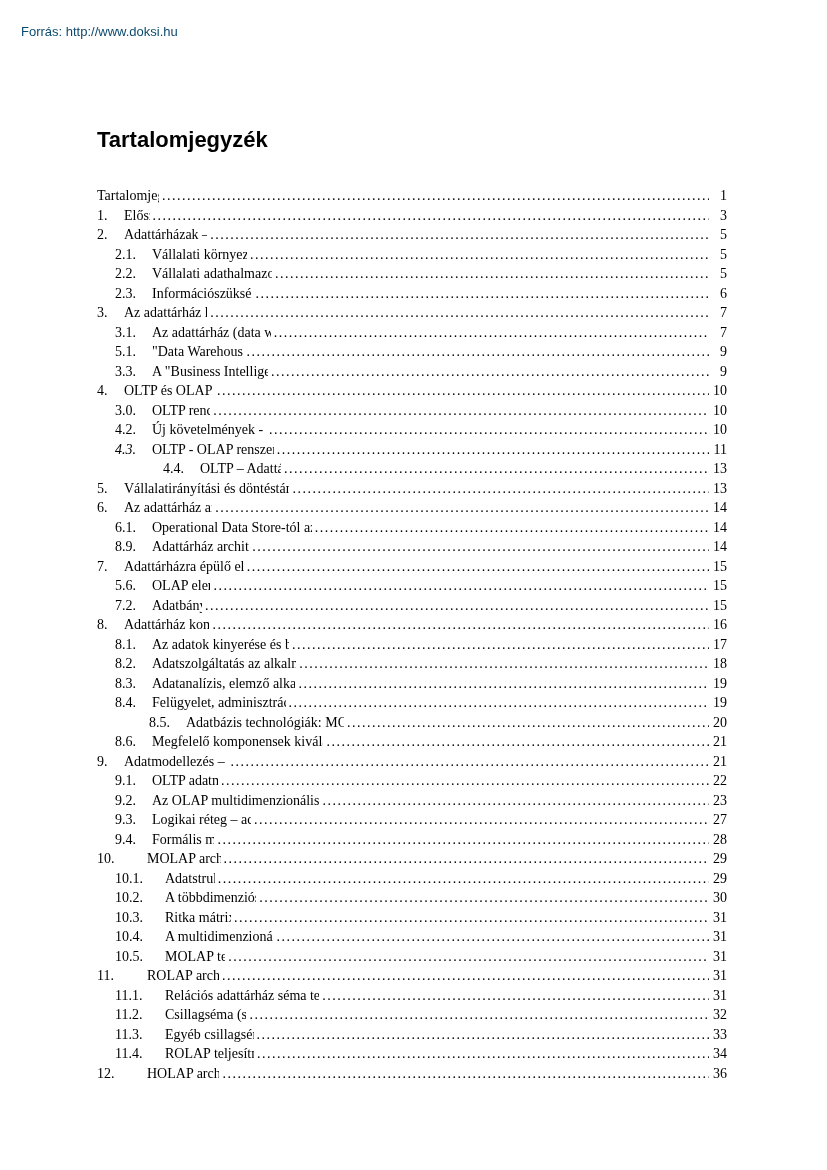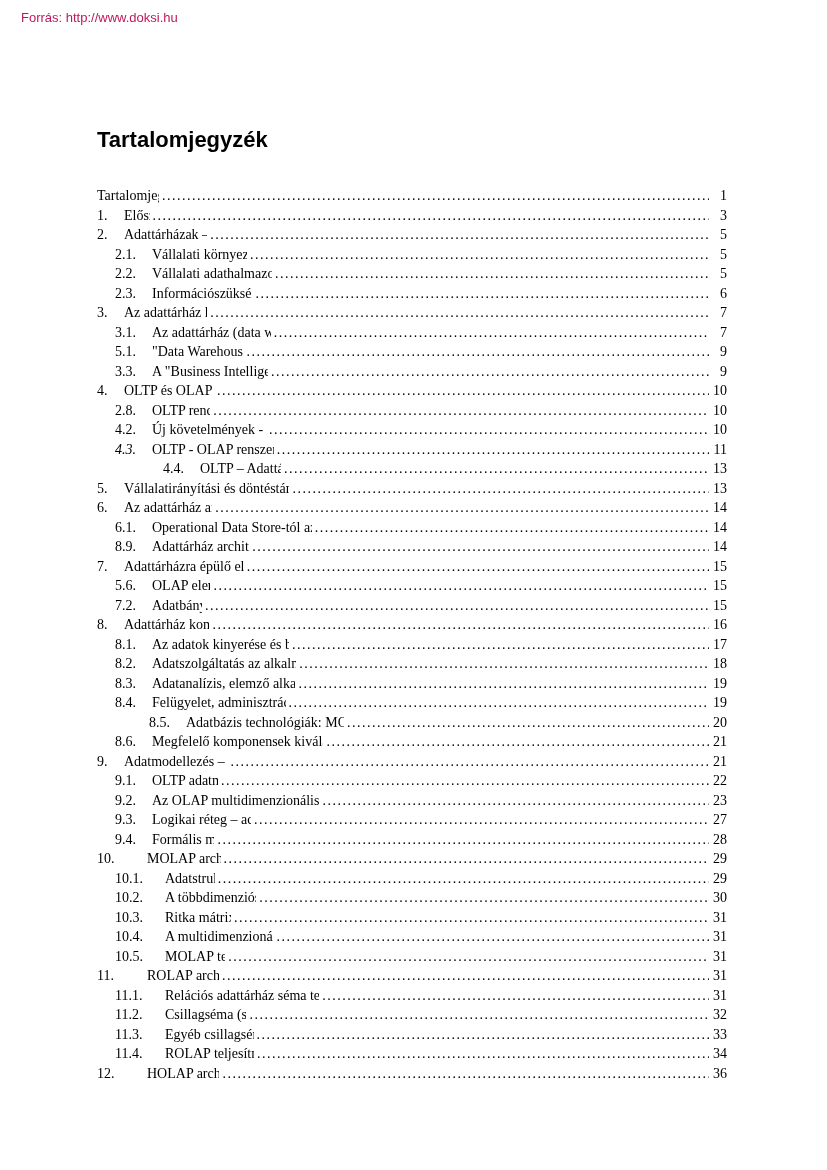--- a/index.html
+++ b/index.html
@@ -11,25 +11,25 @@
     width: 827px;
     height: 1170px;
     position: relative;
     overflow: hidden;
     font-family: "Liberation Serif", serif;
     color: #000000;
   }
   .source-line {
     position: absolute;
     left: 21px;
-    top: 10px;
+    top: 24px;
     font-family: "Liberation Sans", sans-serif;
     font-size: 13px;
     line-height: 15px;
-    color: #be185d;
+    color: #0c4a6e;
     white-space: nowrap;
   }
   .page-title {
     position: absolute;
     left: 97px;
     top: 111px;
     font-family: "Liberation Sans", sans-serif;
     font-weight: bold;
     font-size: 22px;
     line-height: 27px;
@@ -148,21 +148,21 @@
     <span class="toc-leader"></span>
     <span class="toc-page">9</span>
   </div>
     <div class="toc-row">
     <span class="toc-num" style="width: 27px;">4.</span>
     <span class="toc-title">OLTP és OLAP rendszerek</span>
     <span class="toc-leader"></span>
     <span class="toc-page">10</span>
   </div>
     <div class="toc-row sub">
-    <span class="toc-num" style="width: 37px;">2.8.</span>
+    <span class="toc-num" style="width: 37px;">3.0.</span>
     <span class="toc-title">OLTP rendszerek</span>
     <span class="toc-leader"></span>
     <span class="toc-page">10</span>
   </div>
     <div class="toc-row sub">
     <span class="toc-num" style="width: 37px;">4.2.</span>
     <span class="toc-title">Új követelmények - OLAP rendszerek</span>
     <span class="toc-leader"></span>
     <span class="toc-page">10</span>
   </div>

